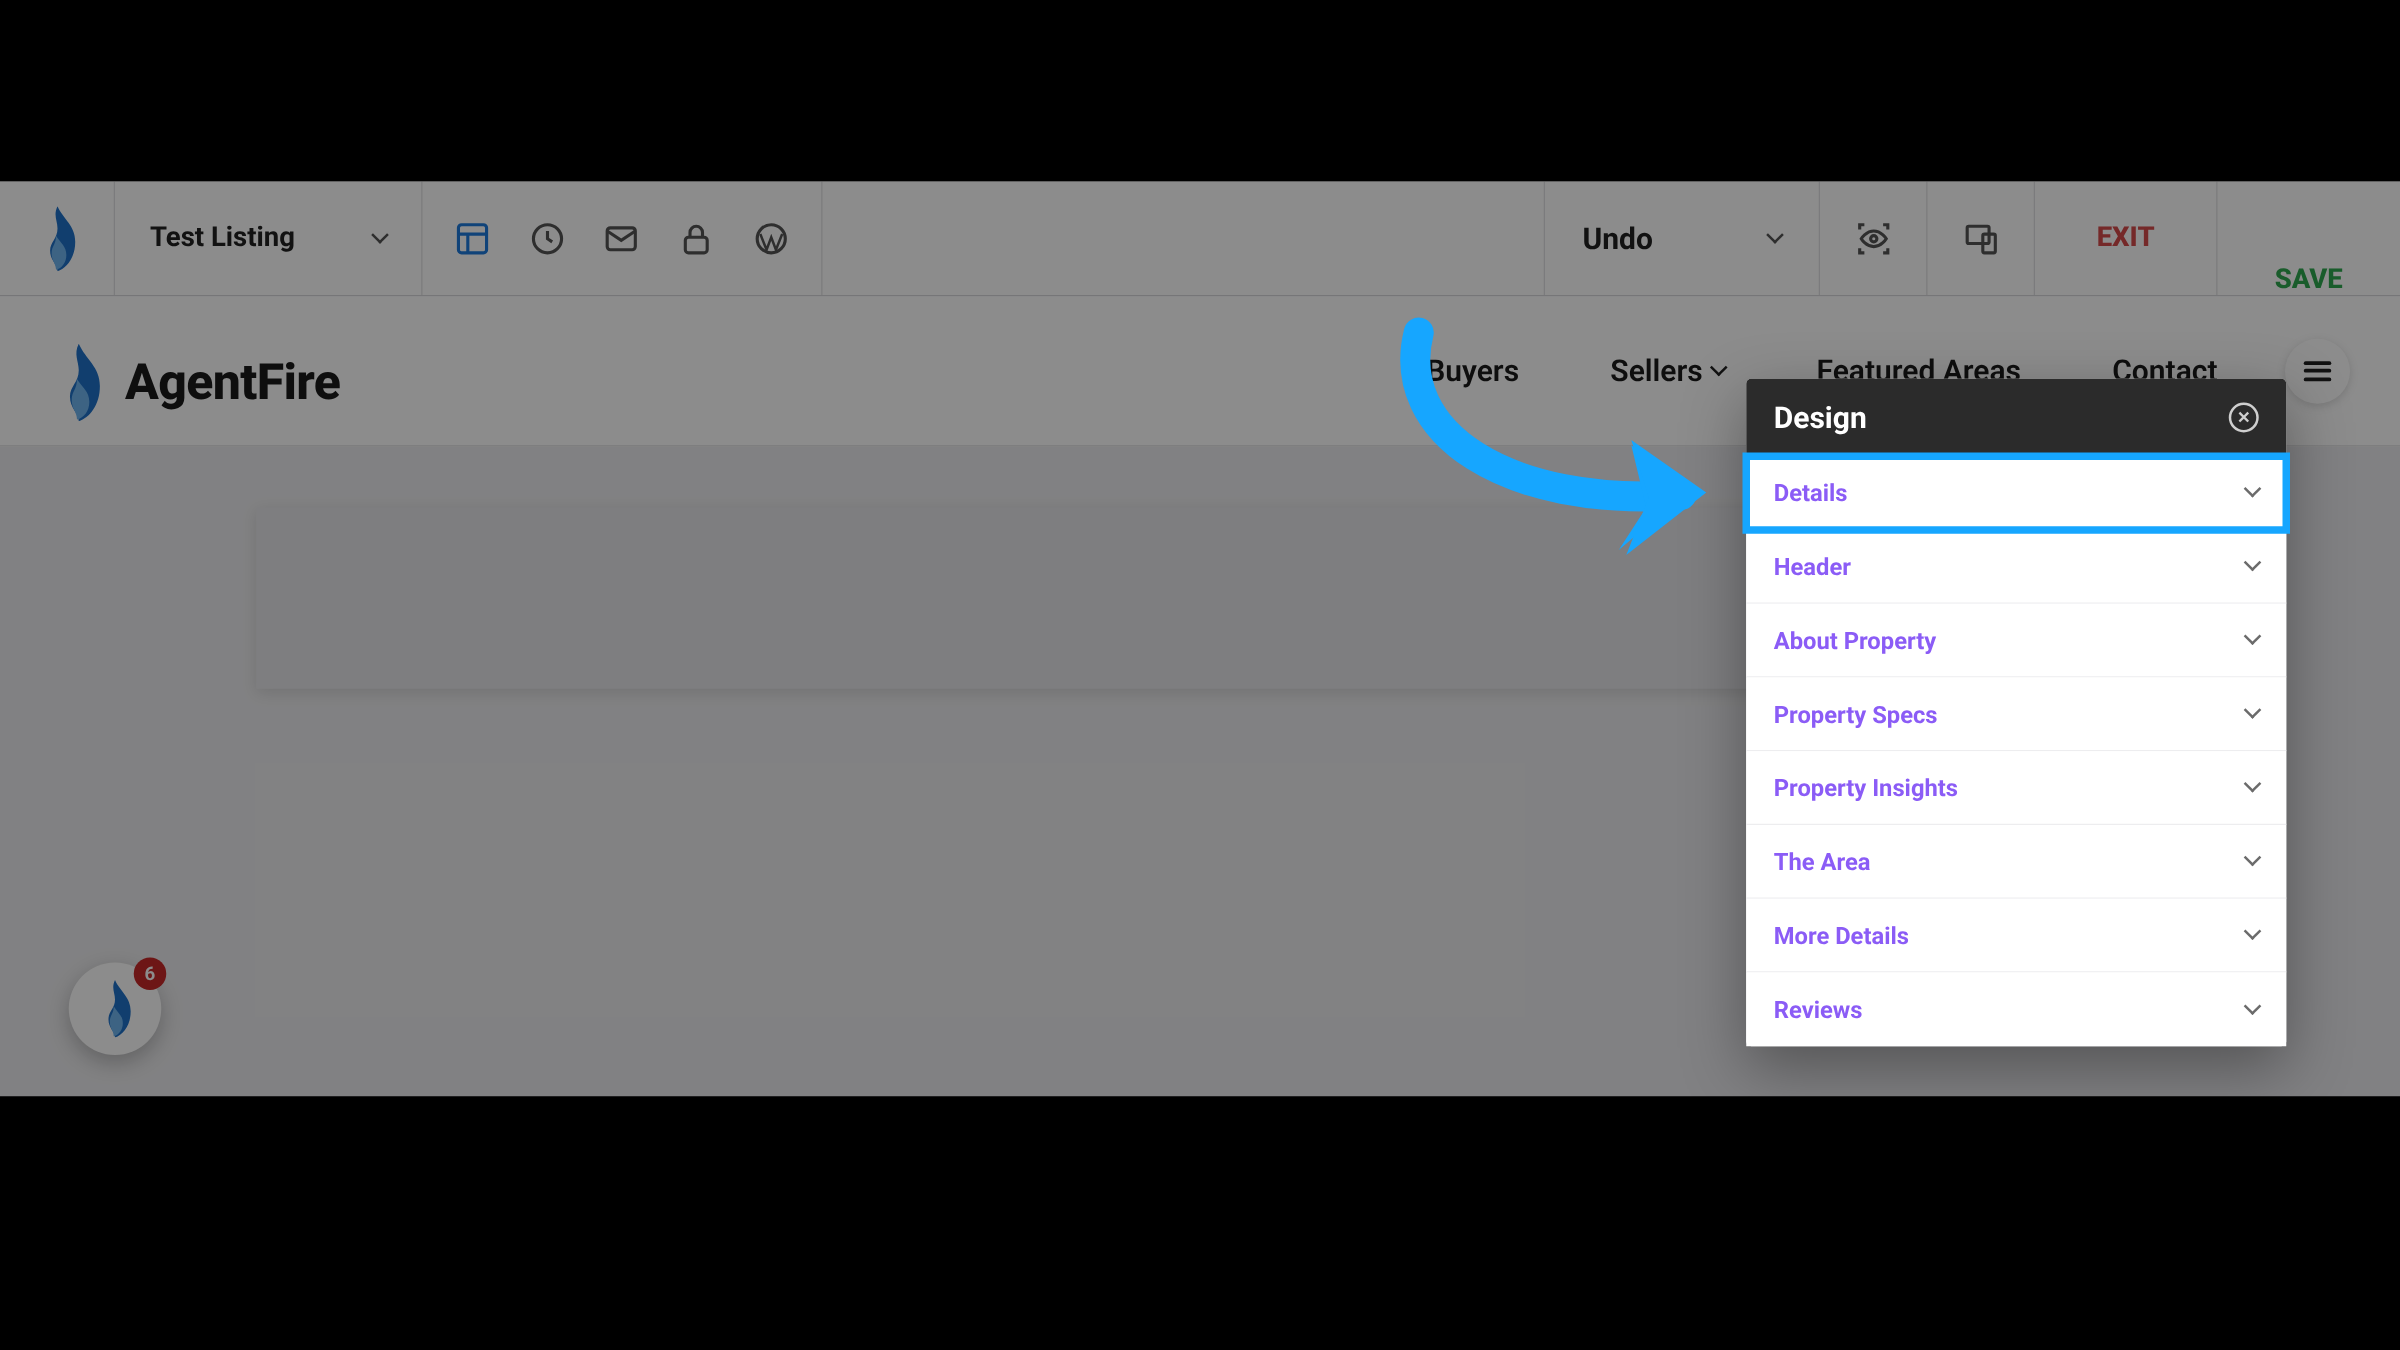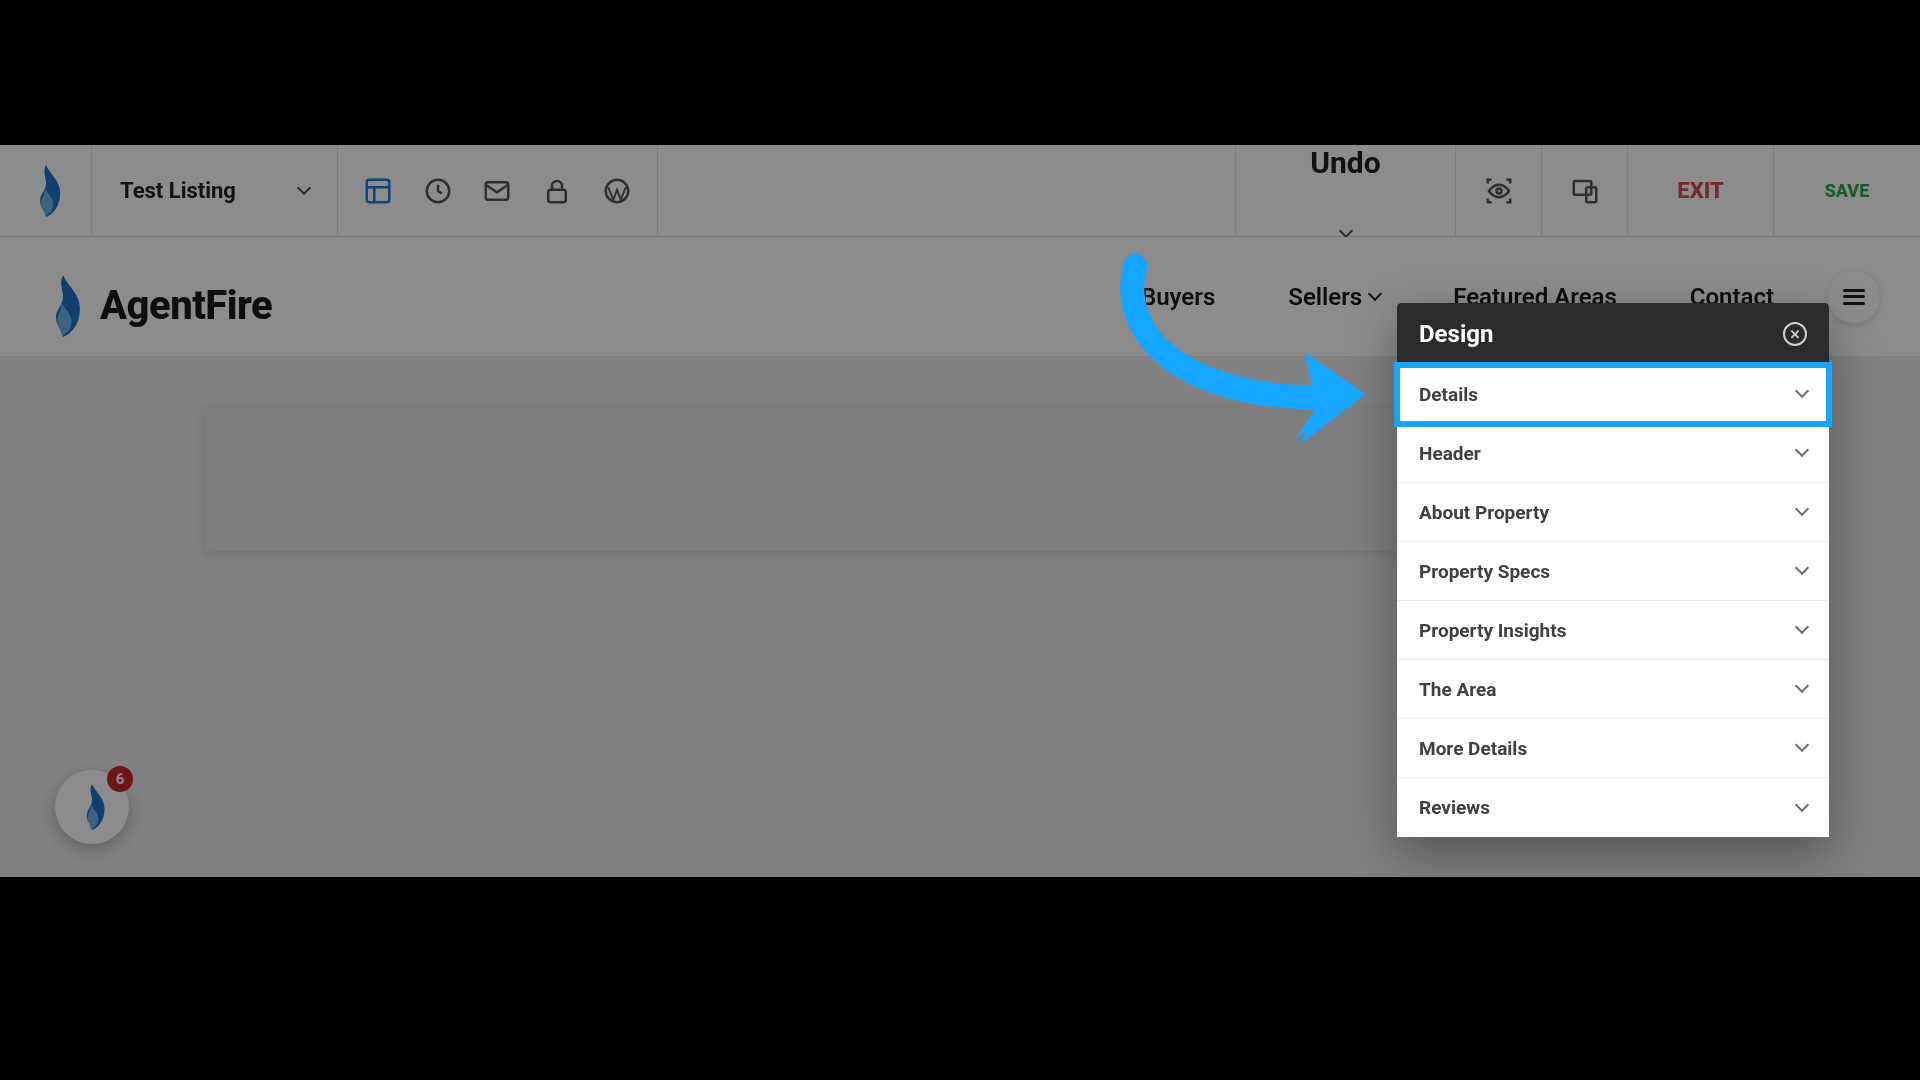--- a/index.html
+++ b/index.html
@@ -41,24 +41,24 @@
     position:absolute; left:0; top:0; width:100%; height:92px;
     background:#ffffff;
     border-bottom:1px solid #d8d8db;
     display:flex; align-items:stretch;
   }
   .eb-cell { display:flex; align-items:center; justify-content:center; border-right:1px solid #e1e1e4; }
   .eb-logo { width:92px; }
   .eb-page { width:246px; padding:0 28px; justify-content:space-between; font-weight:700; font-size:22px; color:#222;}
   .eb-tools { width:320px; display:flex; align-items:center; justify-content:space-around; padding:0 10px;}
   .eb-spacer { flex:1; border-right:1px solid #e1e1e4;}
-  .eb-undo { width:220px; padding:0 30px; justify-content:space-between; font-weight:700; font-size:30px; color:#222;flex-direction:column;}
+  .eb-undo { width:220px; padding:0 30px; justify-content:space-between; font-weight:700; font-size:24px; color:#222;}
   .eb-icon { width:86px; }
   .eb-exit { width:146px; font-weight:800; font-size:22px; color:#d64b4b;}
-  .eb-save { width:146px; font-weight:800; font-size:18px; color:#2fa84f; border-right:none;}
+  .eb-save { width:146px; font-weight:800; font-size:22px; color:#2fa84f; border-right:none;align-items:flex-end;}
 
   .chev { width:18px; height:18px; border-right:3px solid #555; border-bottom:3px solid #555; transform:rotate(45deg); margin-top:-6px;}
   .chev.small { width:10px; height:10px; border-width:2px;}
 
   .tb-icon { width:30px; height:30px; color:#555; display:flex; align-items:center; justify-content:center;}
   .tb-icon.active { color:#1e7bdc; }
   .tb-icon svg { width:100%; height:100%; }
 
   
   .flame {
@@ -119,21 +119,21 @@
     border-radius:4px 4px 0 0;
     font-size:24px; font-weight:700;
   }
   .panel-close {
     width:24px; height:24px; border-radius:50%; border:2px solid #cfcfcf;
     display:flex; align-items:center; justify-content:center; color:#cfcfcf; font-size:13px; line-height:1;
   }
   .panel-row {
     height:59px; border-bottom:1px solid #ededef;
     display:flex; align-items:center; justify-content:space-between; padding:0 22px;
-    font-size:19px; font-weight:700; color:#404040;
+    font-size:19px; font-weight:700; color:#8b5cf6;
     cursor:pointer;
     background:#fff;
   }
   .panel-row .chev { width:10px; height:10px; border-width:2px; border-color:#6b6b6b;}
   .panel-row.highlight {
     outline:6px solid #16a6ff;
     outline-offset:-3px;
     position:relative; z-index:1;
   }
 

